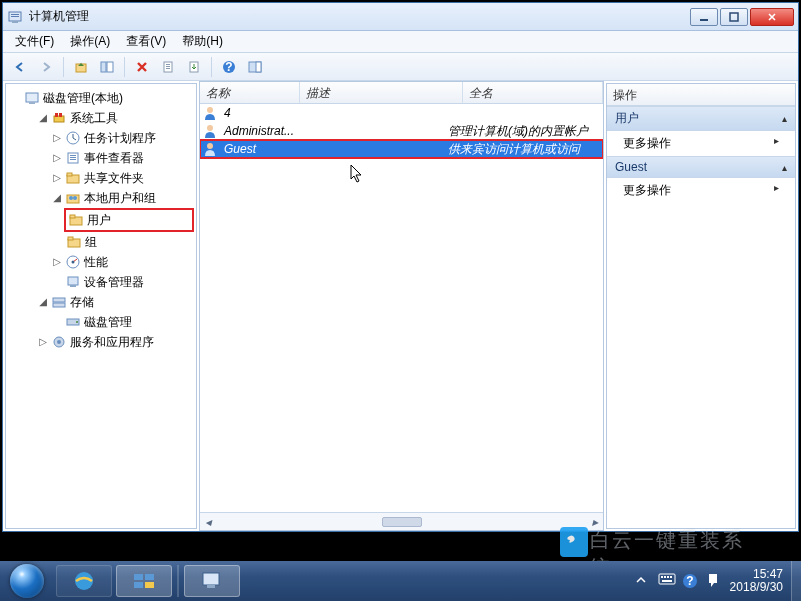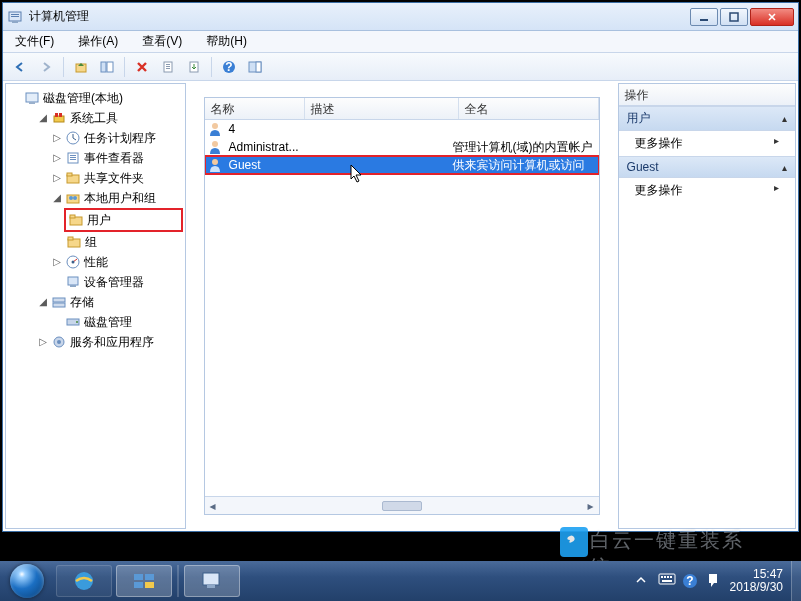--- a/index.html
+++ b/index.html
@@ -7,39 +7,39 @@
 
 .window { position: absolute; left: 2px; top: 2px; width: 797px; height: 530px; background: #fff; border: 1px solid #3b6ea5; box-shadow: 0 0 3px rgba(0,0,0,0.3); }
 
 .titlebar { height: 28px; background: linear-gradient(#e8f0fb, #d5e4f7); display: flex; align-items: center; padding: 0 4px; border-bottom: 1px solid #a8c0de; }
 .titlebar .ticon { width: 16px; height: 16px; margin-right: 6px; }
 .titlebar .title { flex: 1; color: #000; }
 .winbtns { display: flex; gap: 2px; }
 .winbtn { width: 28px; height: 18px; border: 1px solid #6c8ab0; background: linear-gradient(#f2f7fd,#d1e0f3); border-radius: 2px; display:flex; align-items:center; justify-content:center; font-size:11px; cursor:pointer; }
 .winbtn.close { background: linear-gradient(#f28b82,#d93025); border-color:#b02318; color:#fff; width:44px; }
 
-.menubar { height: 22px; background: #f4f7fc; border-bottom: 1px solid #c8d6ea; display:flex; align-items:center; padding: 0 6px; gap: 12px; }
+.menubar { height: 22px; background: #f4f7fc; border-bottom: 1px solid #c8d6ea; display:flex; align-items:center; padding: 0 6px; gap: 4px; }
 .menubar span { padding: 2px 6px; cursor: default; }
 
 .toolbar { height: 28px; background: linear-gradient(#f7fafd,#e7eef8); border-bottom:1px solid #c8d6ea; display:flex; align-items:center; padding:0 6px; gap:4px; }
 .tbtn { width:22px; height:22px; border:1px solid transparent; display:flex; align-items:center; justify-content:center; border-radius:2px; cursor:pointer; }
 .tdiv { width:1px; height:20px; background:#c8d6ea; margin:0 2px; }
 
 .client { display:flex; height: calc(100% - 28px - 22px - 28px); }
 
 .tree { width: 192px; border-right: none; padding: 4px 2px; background:#fff; overflow:auto; border:1px solid #b5c8e2; margin:2px; }
 .tree ul { list-style:none; padding-left: 14px; }
 .tree li { white-space: nowrap; line-height: 18px; }
 .tree li > .row { display:flex; align-items:center; gap:3px; cursor:default; padding:1px 2px; }
 .tree .twist { width:10px; text-align:center; color:#5c5c5c; font-size:10px; display:inline-block; }
 .tree .ticon2 { width:16px; height:16px; display:inline-block; }
 .tree .selrow { border:2px solid #e3232a; padding:0 4px 0 1px; }
 .tree .lbl { }
 
-.listpane { flex:1; display:flex; flex-direction:column; border:1px solid #b5c8e2; margin:16px; background:#fff; position:relative; }
+.listpane { flex:1; display:flex; flex-direction:column; border:1px solid #b5c8e2; margin:0; background:#fff; position:relative;font-style:italic; }
 .listhdr { height:22px; background:linear-gradient(#fdfdfd,#ecf1f8); border-bottom:1px solid #c8d6ea; display:flex; }
 .listhdr .col { border-right:1px solid #d4dfee; padding:3px 6px; color:#333; }
 .listbody { flex:1; overflow:auto; position:relative; }
 .lrow { display:flex; align-items:center; height:18px; padding:0 2px; }
 .lrow .cell { padding:0 4px; overflow:hidden; white-space:nowrap; }
 .lrow .uicon { width:16px; height:16px; margin-right:2px; }
 .lrow.sel { background:#2a7ae2; color:#fff; }
 .lrow.selbox { outline:2px solid #e3232a; outline-offset:-1px; }
 .hsb { height:18px; border-top:1px solid #c8d6ea; background:#f3f6fb; display:flex; align-items:center; }
 .hsb .thumb { margin:0 auto; width:40px; height:10px; background:#d0d9e8; border:1px solid #aab9d0; border-radius:2px; }

